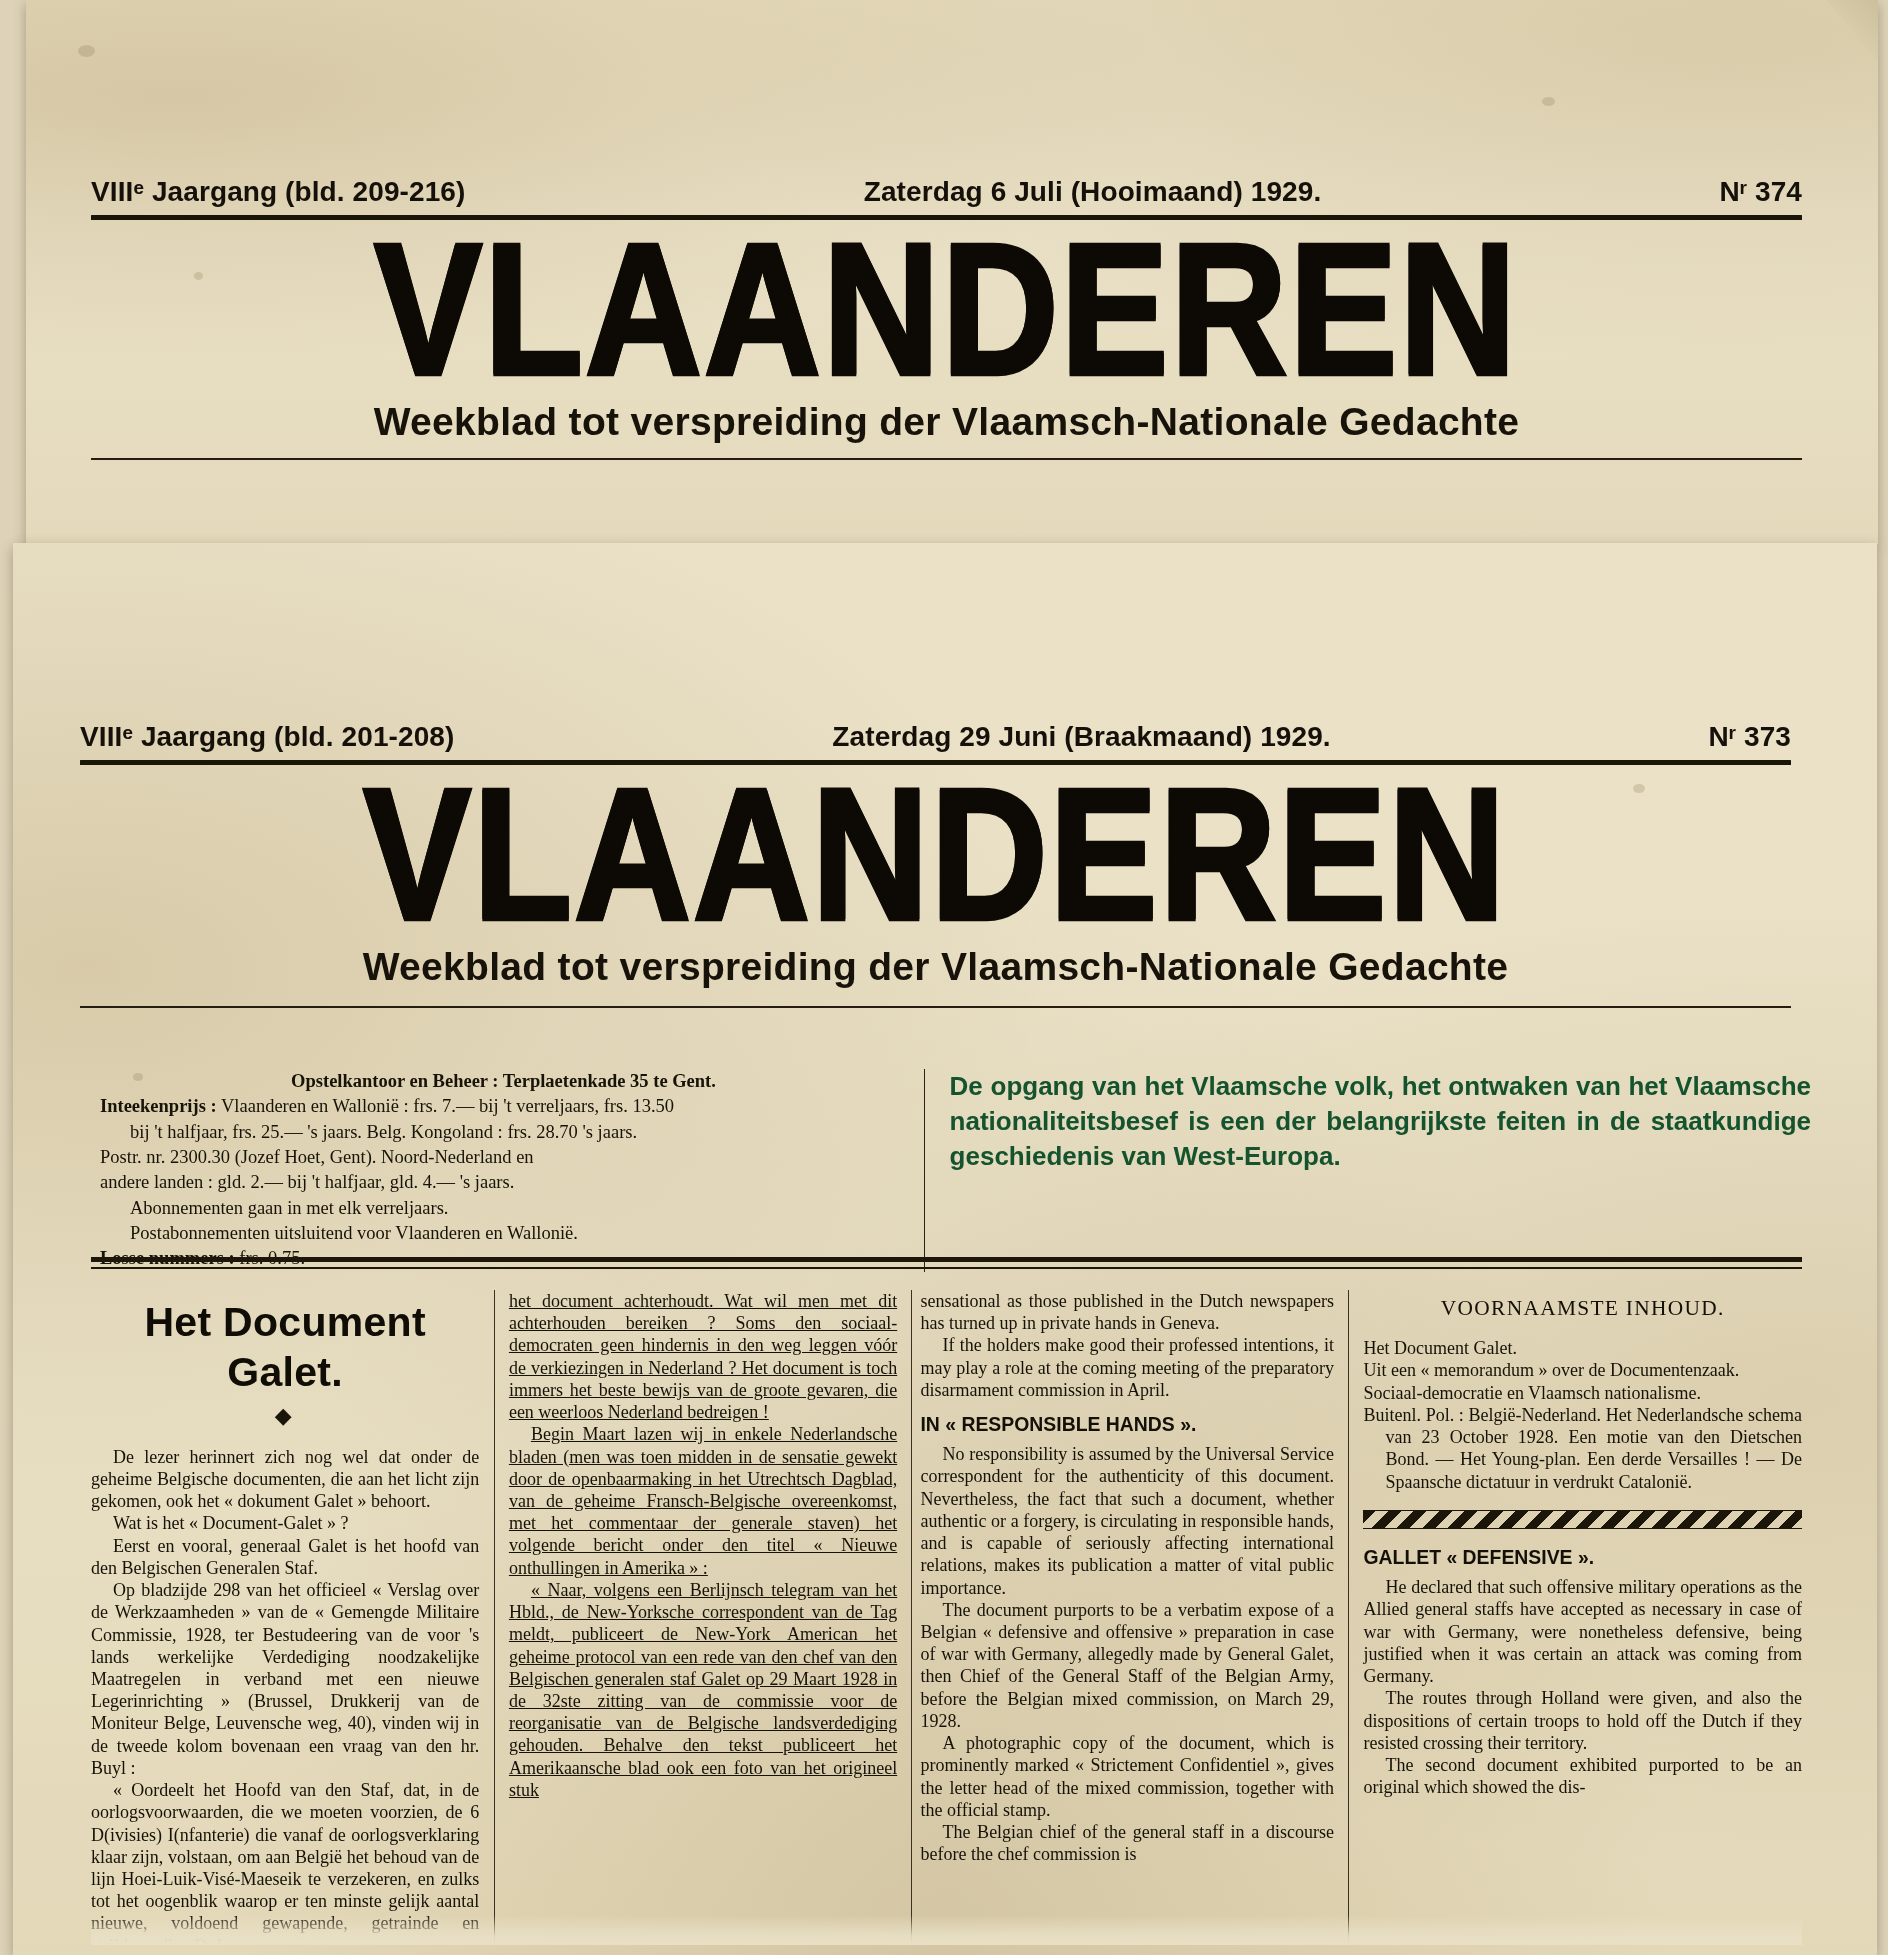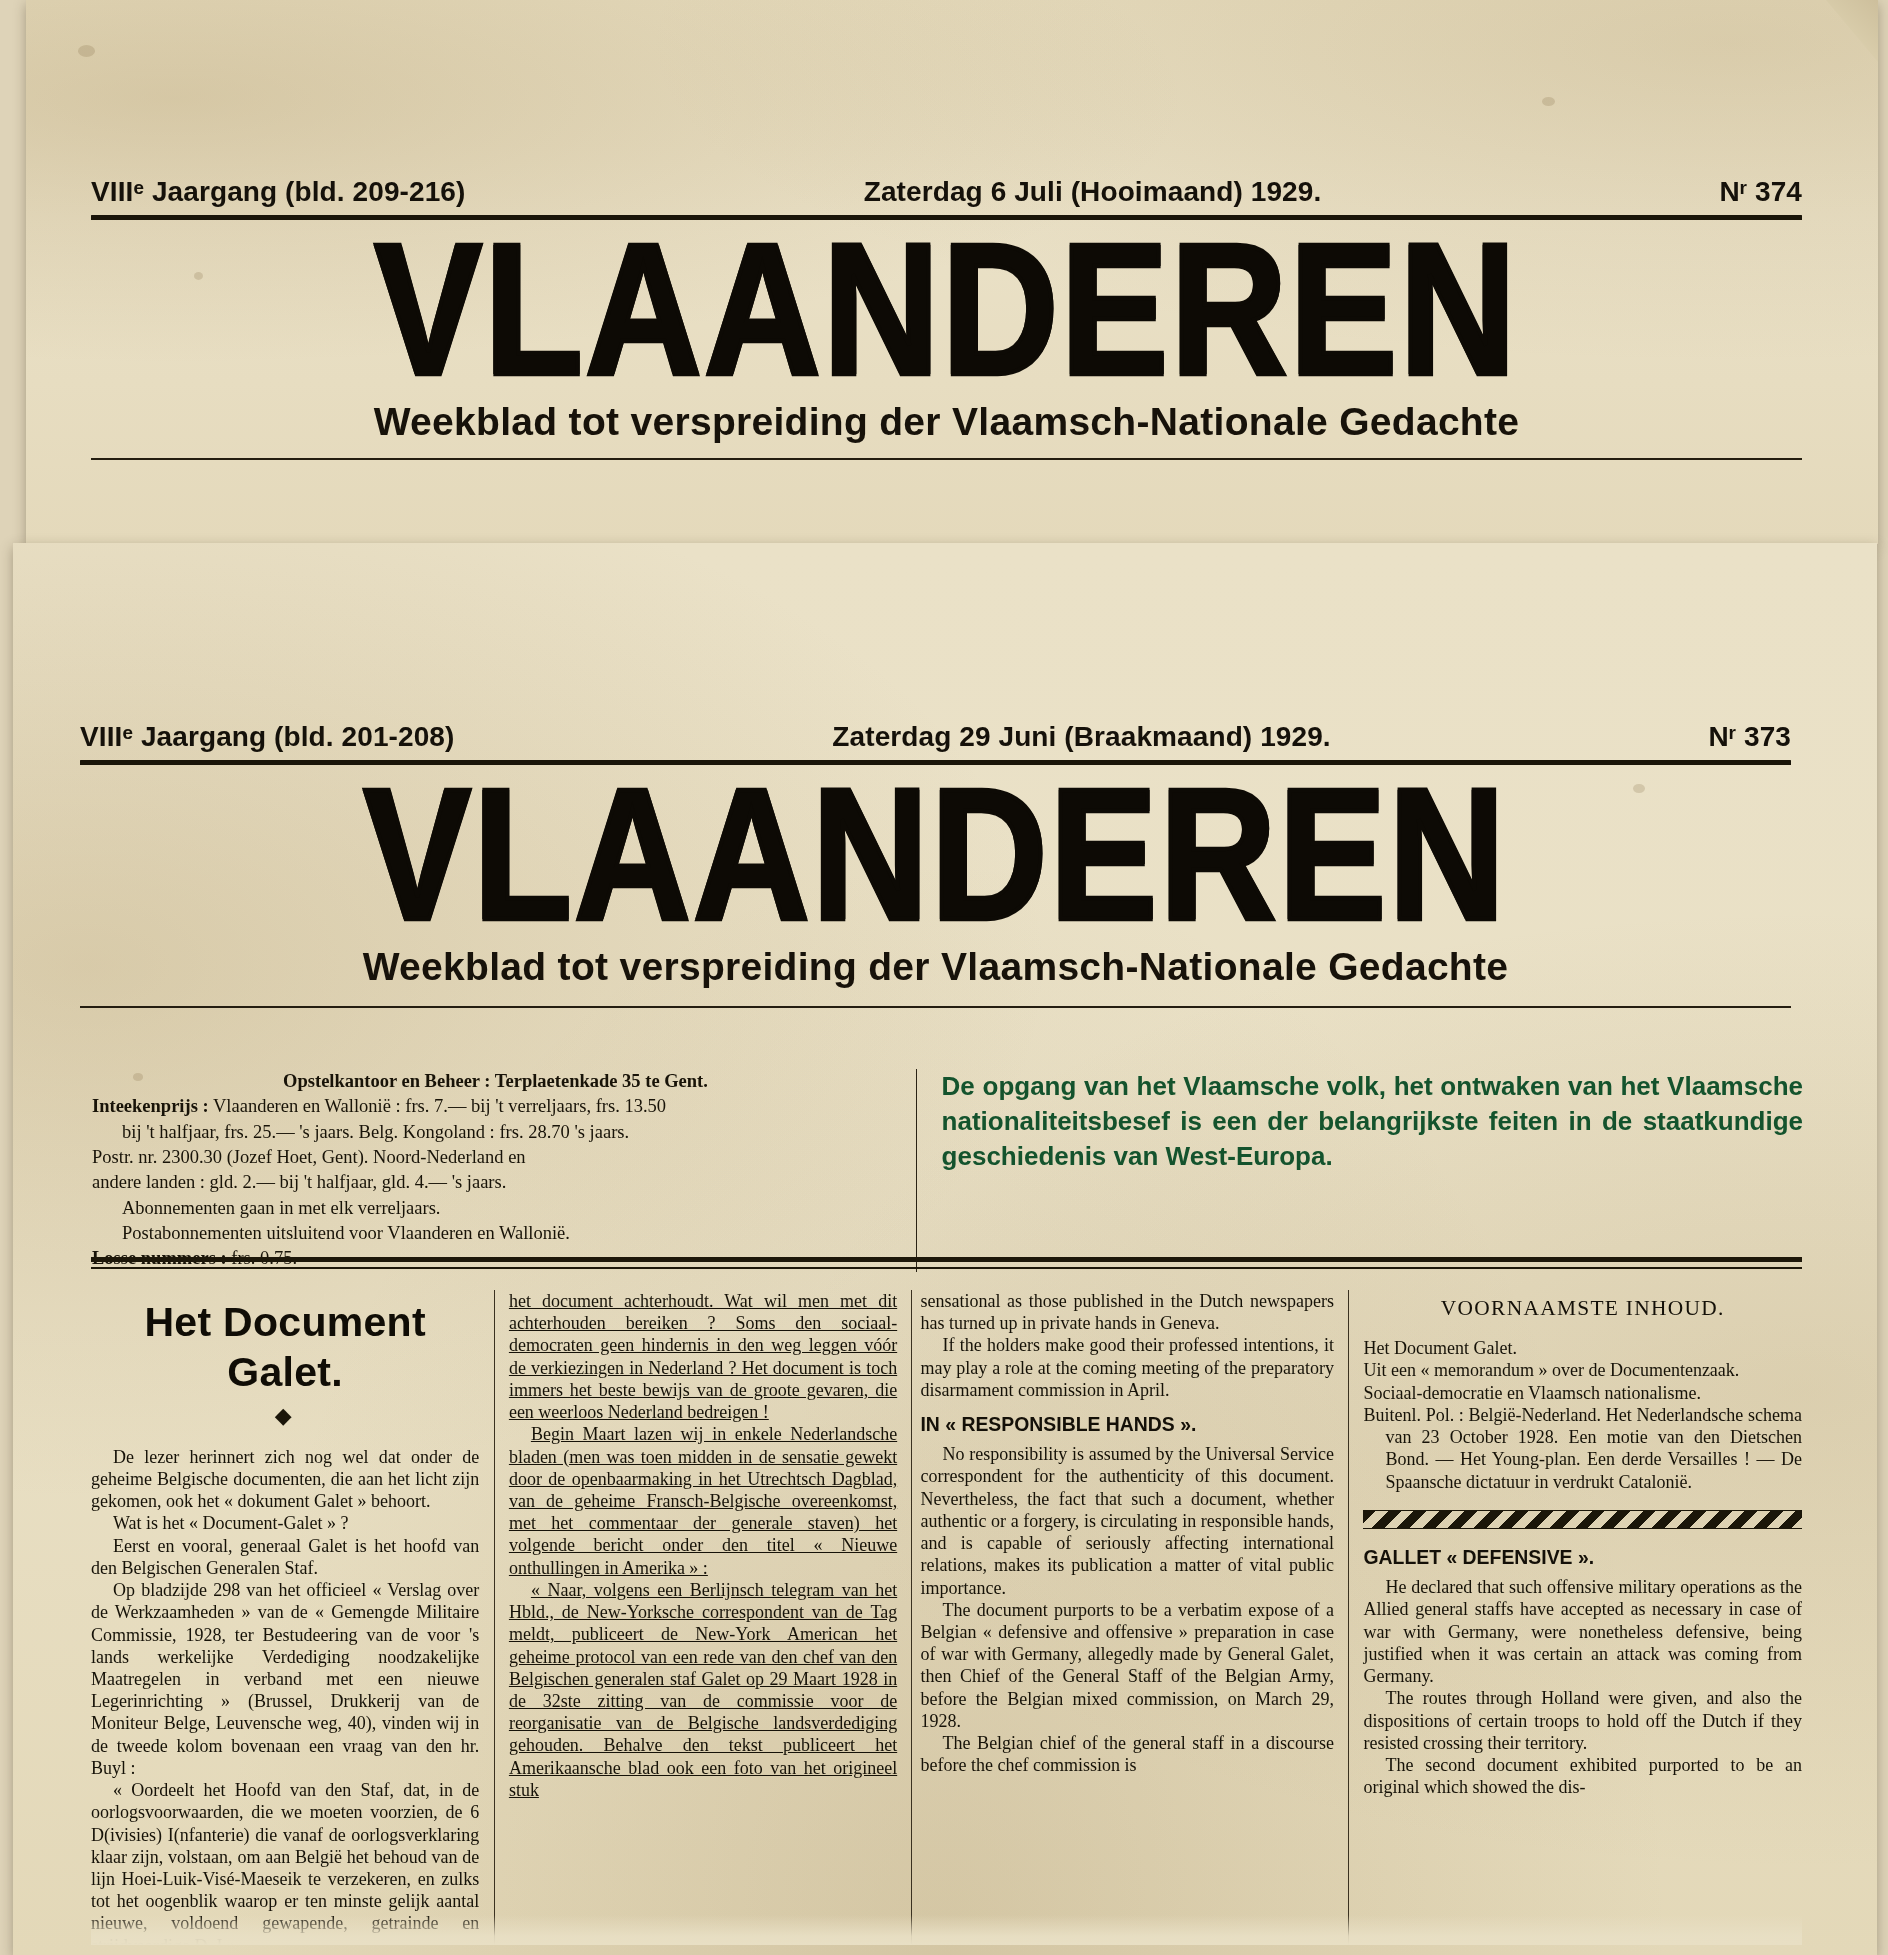--- a/index.html
+++ b/index.html
@@ -110,21 +110,21 @@
   }
   .mast-bottom {
     position: absolute;
     left: 80px;
     top: 721px;
     width: 1711px;
   }
   
   .inforow {
     position: absolute;
-    left: 92px;
+    left: 100px;
     top: 1069px;
     width: 1711px;
     display: flex;
   }
   .info-left {
     width: 807px;
     padding-right: 17px;
     border-right: 1.9px solid #2a2214;
     font-size: 18.5px;
     line-height: 1.30;
@@ -319,20 +319,21 @@
       <p>Begin Maart lazen wij in enkele Nederlandsche bladen (men was toen midden in de sensatie gewekt door de openbaarmaking in het Utrechtsch Dagblad, van de geheime Fransch-Belgische overeenkomst, met het commentaar der generale staven) het volgende bericht onder den titel « Nieuwe onthullingen in Amerika » :</p>
       <p>« Naar, volgens een Berlijnsch telegram van het Hbld., de New-Yorksche correspondent van de Tag meldt, publiceert de New-York American het geheime protocol van een rede van den chef van den Belgischen generalen staf Galet op 29 Maart 1928 in de 32ste zitting van de commissie voor de reorganisatie van de Belgische landsverdediging gehouden. Behalve den tekst publiceert het Amerikaansche blad ook een foto van het origineel stuk</p>
     </div>
 
     <div class="col c3">
       <p class="noindent">sensational as those published in the Dutch newspapers has turned up in private hands in Geneva.</p>
       <p>If the holders make good their professed intentions, it may play a role at the coming meeting of the preparatory disarmament commission in April.</p>
       <div class="subhead">IN « RESPONSIBLE HANDS ».</div>
       <p>No responsibility is assumed by the Universal Service correspondent for the authenticity of this document. Nevertheless, the fact that such a document, whether authentic or a forgery, is circulating in responsible hands, and is capable of seriously affecting international relations, makes its publication a matter of vital public importance.</p>
       <p>The document purports to be a verbatim expose of a Belgian « defensive and offensive » preparation in case of war with Germany, allegedly made by General Galet, then Chief of the General Staff of the Belgian Army, before the Belgian mixed commission, on March 29, 1928.</p>
+      <p>A photographic copy of the document, which is prominently marked « Strictement Confidentiel », gives the letter head of the mixed commission, together with the official stamp.</p>
       <p>The Belgian chief of the general staff in a discourse before the chef commission is</p>
     </div>
 
     <div class="col c4">
       <div class="boxhead">VOORNAAMSTE INHOUD.</div>
       <p class="toc-item">
           <span class="hang">Het Document Galet.</span>
         </p>
       <p class="toc-item">
           <span class="hang">Uit een « memorandum » over de Documentenzaak.</span>

